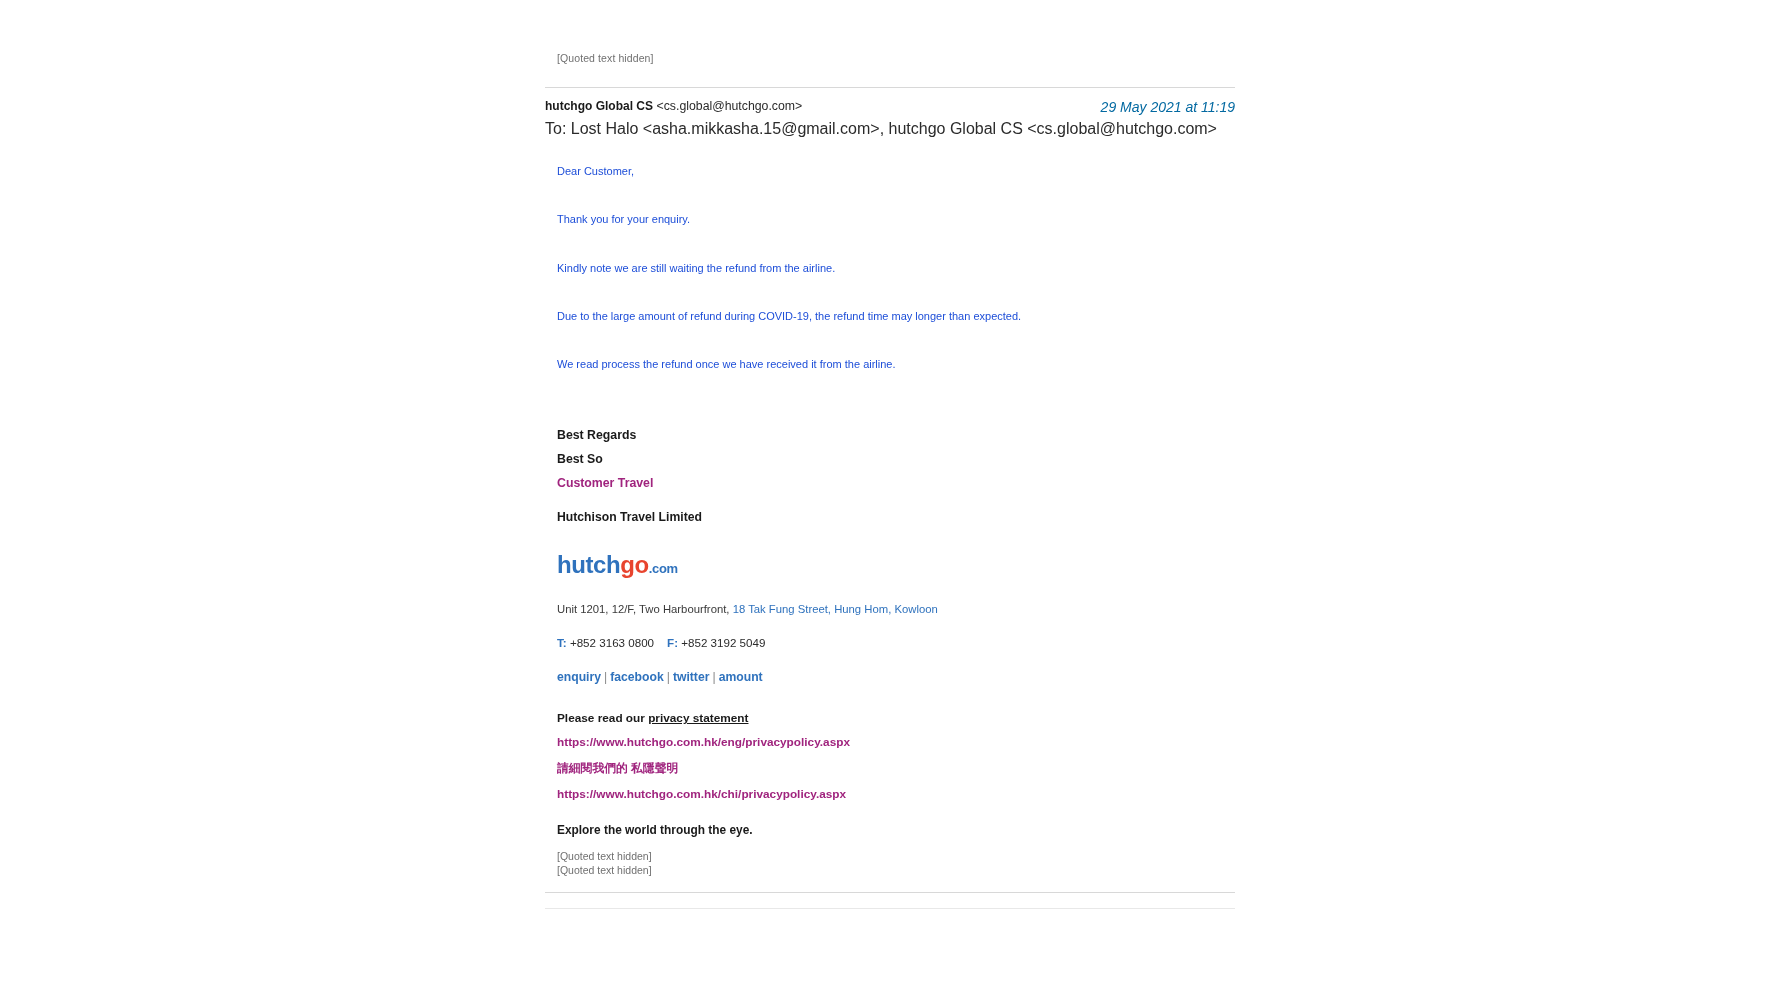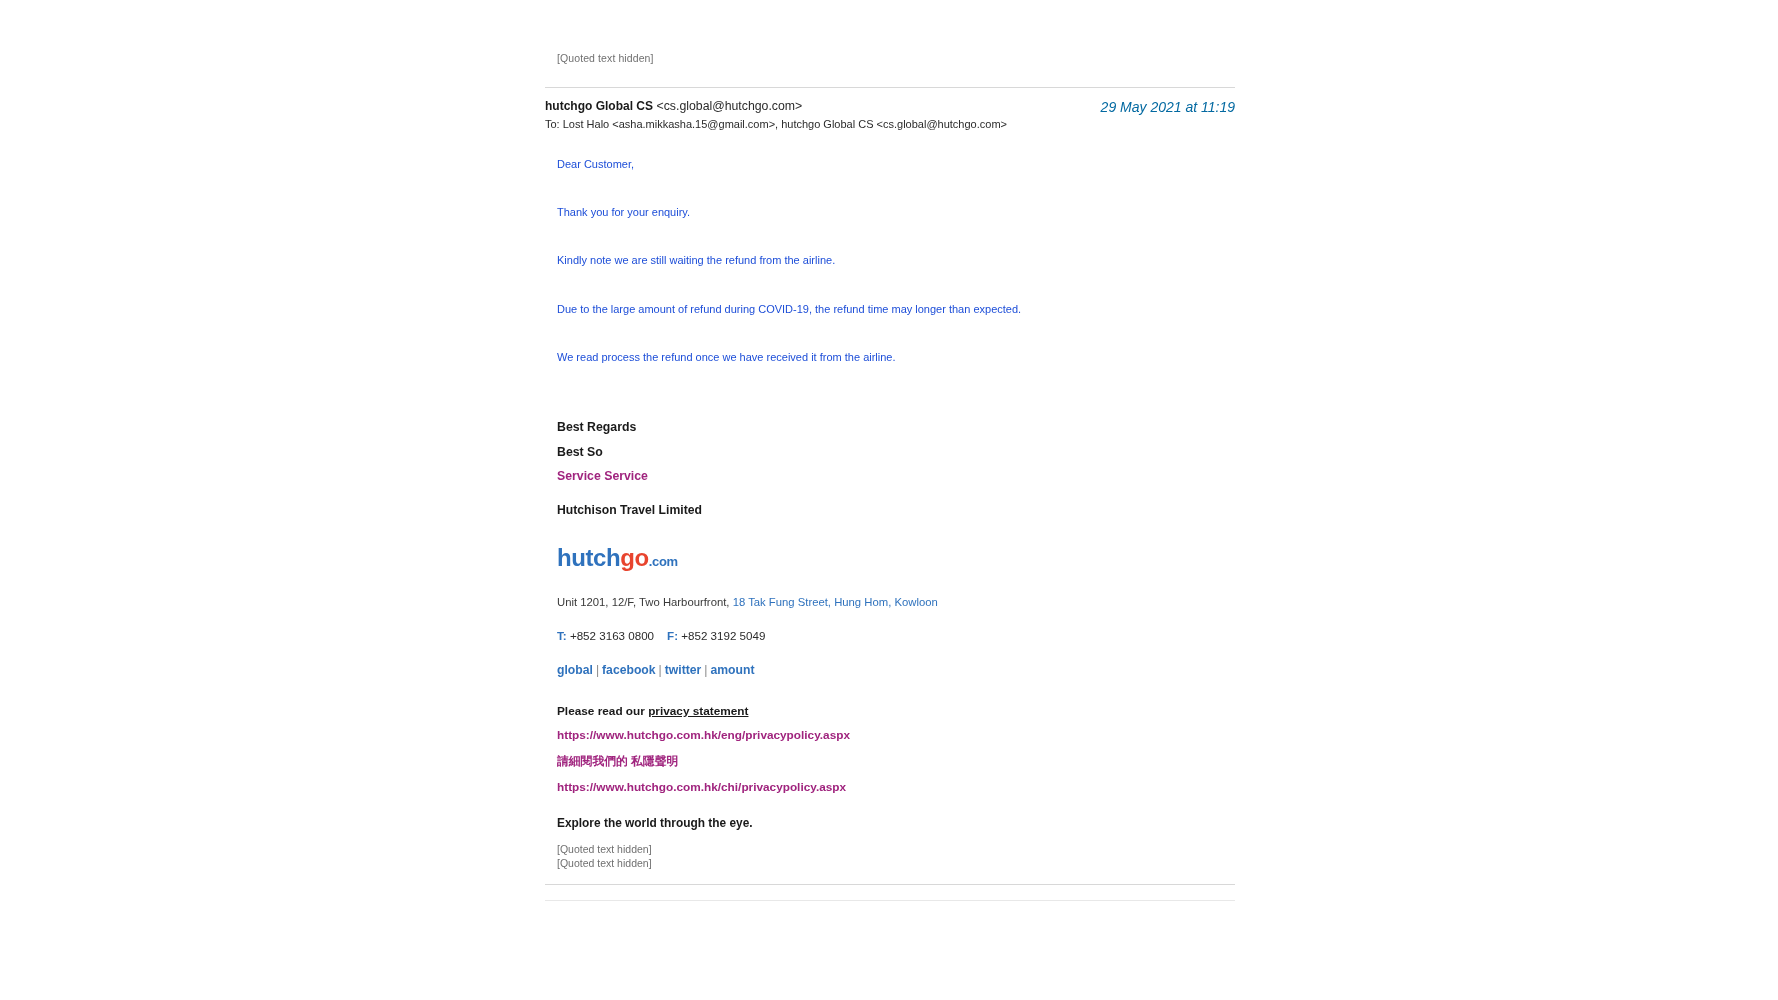--- a/index.html
+++ b/index.html
@@ -57,21 +57,21 @@
   .sender-name {
     font-weight: bold;
     font-size: 12px;
     color: #1a1a1a;
   }
   .sender-email {
     font-size: 12.3px;
     color: #2b2b2b;
   }
   .msg-to {
-    font-size: 11px;
+    font-size: 16px;
     color: #2b2b2b;
     padding-top: 1px;
   }
   .msg-date {
     position: absolute;
     right: 0;
     top: 9px;
     font-size: 14px;
     color: #0369a1;
     white-space: nowrap;
@@ -232,39 +232,39 @@
       <p class="para">Dear Customer,</p>
       <p class="para">Thank you for your enquiry.</p>
       <p class="para">Kindly note we are still waiting the refund from the airline.</p>
       <p class="para">Due to the large amount of refund during COVID-19, the refund time may longer than expected.</p>
       <p class="para last">We read process the refund once we have received it from the airline.</p>
     </div>
 
     <div class="sig">
       <div class="sig-line">Best Regards</div>
       <div class="sig-line">Best So</div>
-      <div class="sig-role">Service Service</div>
+      <div class="sig-role">Customer Travel</div>
       <div class="sig-company">Hutchison Travel Limited</div>
 
       <div class="logo">
         <span class="hutch">hutch</span><span class="go">go</span><span class="dotcom">.com</span>
       </div>
 
       <div class="addr">
         <span>Unit 1201, 12/F, Two Harbourfront, </span><span class="link">18 Tak Fung Street, Hung Hom, Kowloon</span>
       </div>
 
       <div class="phones">
         <span class="lbl">T:</span>
         <span>+852 3163 0800</span><span class="gap"></span><span class="lbl">F:</span>
         <span>+852 3192 5049</span>
       </div>
 
       <div class="social">
-        <a href="#">global</a><span class="sep">|</span><a href="#">facebook</a><span class="sep">|</span><a href="#">twitter</a><span class="sep">|</span><a href="#">amount</a>
+        <a href="#">enquiry</a><span class="sep">|</span><a href="#">facebook</a><span class="sep">|</span><a href="#">twitter</a><span class="sep">|</span><a href="#">amount</a>
       </div>
 
       <div class="privacy">
         <span>Please read our </span><span class="u">privacy statement</span>
       </div>
       <div class="privacy-url">https://www.hutchgo.com.hk/eng/privacypolicy.aspx</div>
       <div class="privacy-chi">請細閱我們的 私隱聲明</div>
       <div class="privacy-url2">https://www.hutchgo.com.hk/chi/privacypolicy.aspx</div>
 
       <div class="tagline">Explore the world through the eye.</div>

